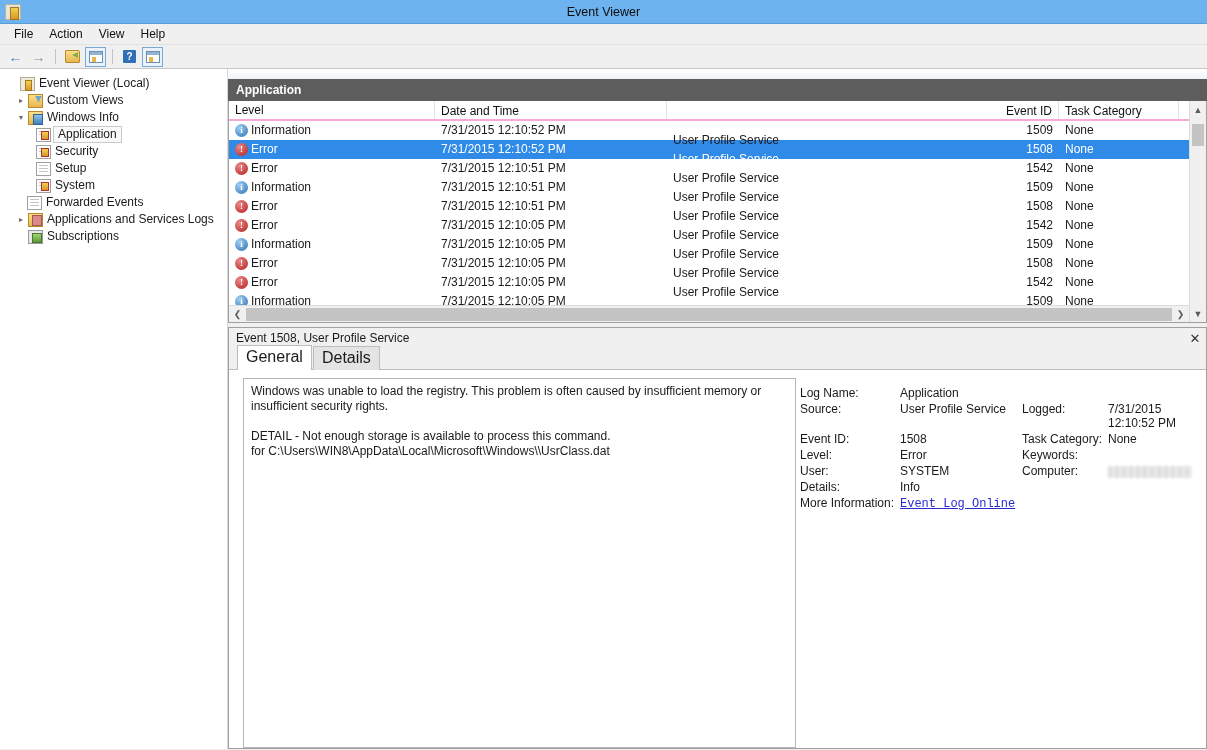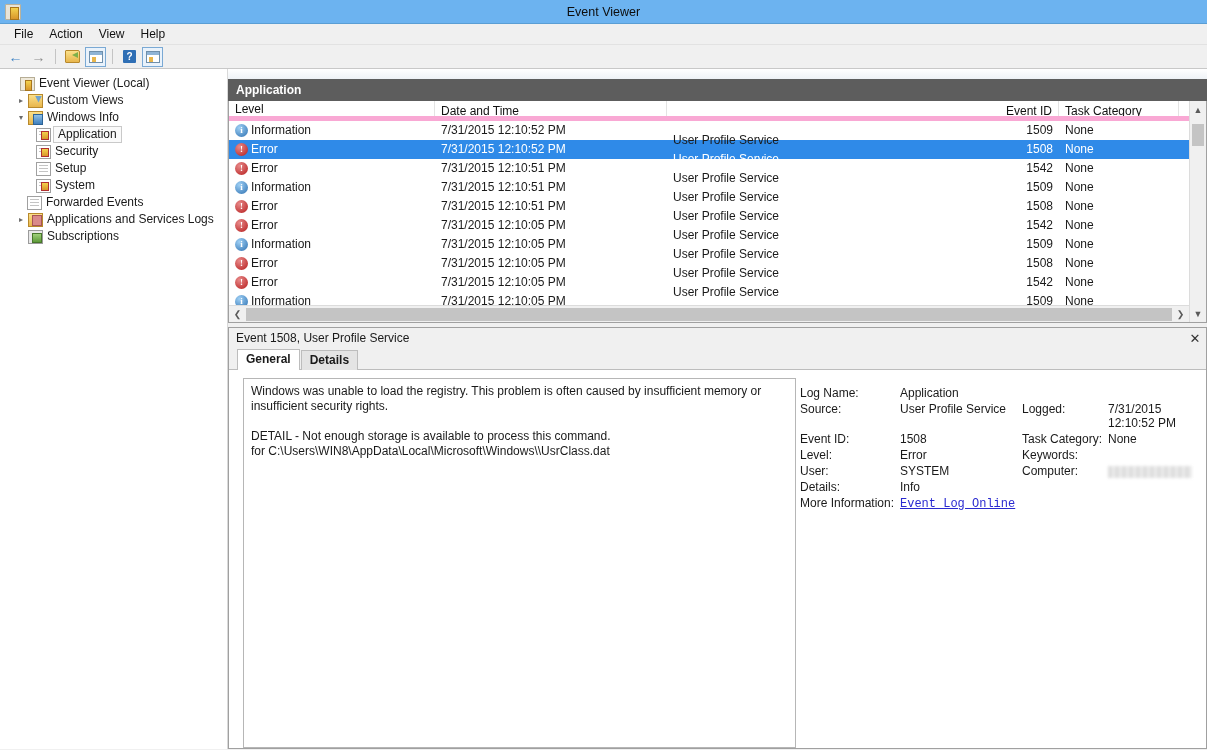--- a/index.html
+++ b/index.html
@@ -303,21 +303,21 @@
     margin: 0;
     overflow: hidden;
   }
   #grid-inner { display: flex; flex: 1; min-height: 0; }
   #grid-cols { flex: 1; display: flex; flex-direction: column; min-width: 0; }
 
   .grid-header {
     height: 20px;
     display: flex;
     background: #fff;
-    border-bottom: 5px solid #f9a8d4;
+    border-bottom: 2px solid #f9a8d4;
     flex: 0 0 20px;
   }
   .grid-header .th {
     font-size: 12px;
     color: #111;
     line-height: 20px;
     padding-left: 6px;
     border-right: 1px solid #e3e3e3;
     overflow: hidden;
     white-space: nowrap;
@@ -421,29 +421,28 @@
   #tabstrip {
     height: 22px;
     display: flex;
     align-items: flex-end;
     padding-left: 8px;
     border-bottom: 1px solid #bdbdbd;
     background: #f0f0f0;
     flex: 0 0 22px;
   }
   .tab {
-    font-size: 12px;
+    font-size: 16px;
     padding: 2px 8px 3px 8px;
     border: 1px solid #bdbdbd;
     border-bottom: none;
     background: #e4e4e4;
     margin-right: 1px;
     position: relative;
     top: 1px;
-    font-weight: bold;
   }
   .tab.active {
     background: #fff;
     top: 1px;
     padding-bottom: 4px;
   }
   #detail-body {
     flex: 1;
     background: #fff;
     display: flex;

